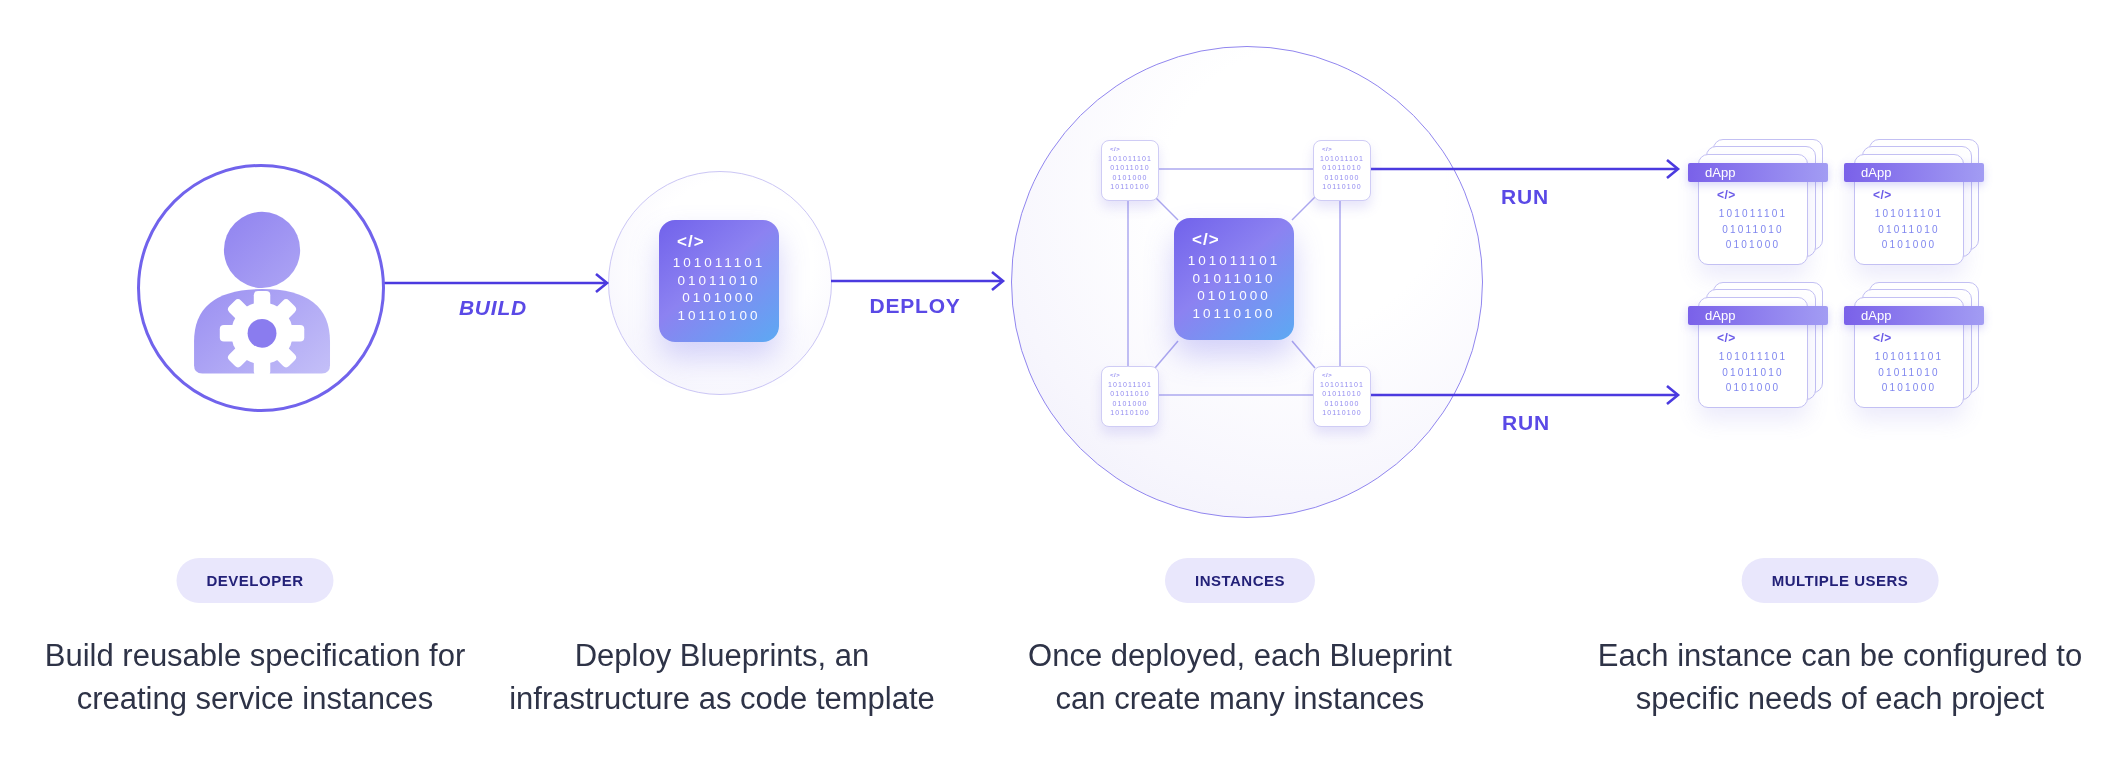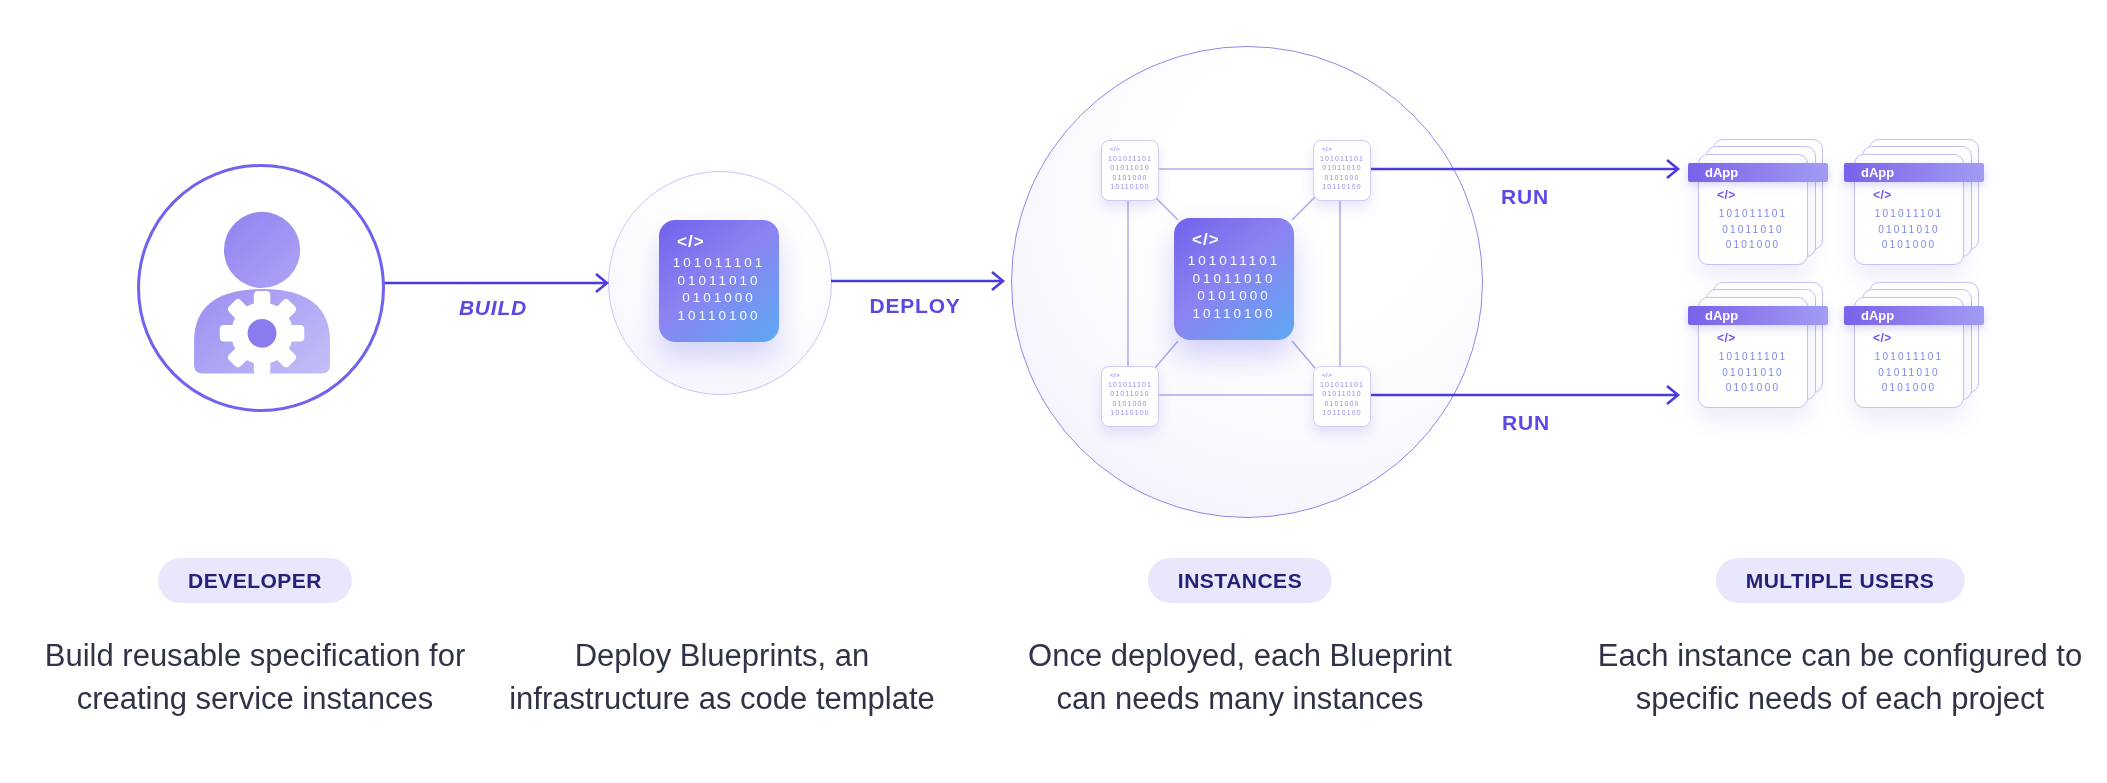--- a/index.html
+++ b/index.html
@@ -45,36 +45,36 @@
   
   .dapp-group{position:absolute;width:160px;height:125px;}
   .g1{left:1698px;top:154px;} .g2{left:1854px;top:154px;}
   .g3{left:1698px;top:297px;} .g4{left:1854px;top:297px;}
   .dapp-card{position:absolute;width:108px;height:109px;background:#fff;border:1px solid #C3C0F3;
         border-radius:10px;}
   .back2{left:15px;top:-15px;} .back1{left:8px;top:-8px;}
   .front{left:0;top:0;box-shadow:0 12px 22px rgba(120,110,230,.14);}
   .dapp-header{position:absolute;left:-10px;top:9px;width:140px;height:19px;z-index:4;
         background:linear-gradient(90deg,#7A61E9 0%,#A29CF3 100%);border-radius:2px;
-        color:#fff;font-size:13px;font-weight:700;line-height:19px;padding-left:17px;box-sizing:border-box;
+        color:#fff;font-size:13px;font-weight:400;line-height:19px;padding-left:17px;box-sizing:border-box;
         box-shadow:0 3px 8px rgba(99,92,235,.25);}
   .dapp-code{position:absolute;left:18px;top:33px;font-size:12px;font-weight:700;color:#6B5BE8;letter-spacing:.5px;}
   .dapp-rows{position:absolute;left:0;top:51px;width:108px;}
   .dapp-rows div{text-align:center;font-size:10px;letter-spacing:2.2px;line-height:15.5px;color:#7F86EF;}
 
   
   .flow-label{position:absolute;width:140px;text-align:center;font-size:21px;font-weight:700;
         letter-spacing:.8px;color:#5A49E6;}
   .build-pos{left:423px;top:296px;font-style:italic;} .deploy-pos{left:845px;top:294px;}
   .run1-pos{left:1455px;top:185px;} .run2-pos{left:1456px;top:411px;}
 
   
   .pill{position:absolute;top:558px;transform:translateX(-50%);height:45px;line-height:45px;
         padding:0 30px;border-radius:23px;background:#E9E7FC;color:#232178;
-        font-size:21px;font-weight:700;letter-spacing:.5px;white-space:nowrap;}
+        font-size:15px;font-weight:700;letter-spacing:.5px;white-space:nowrap;}
   .desc{position:absolute;top:634px;transform:translateX(-50%);text-align:center;
         font-size:31px;line-height:43px;color:#2E3347;white-space:nowrap;}
   .c1{left:255px;} .c2{left:722px;} .c3{left:1240px;} .c4{left:1840px;}
 </style>
 </head>
 <body>
 
 <div class="canvas">
 
   <div class="halo bg-layer" style="position:absolute;z-index:0;"></div>
@@ -253,20 +253,20 @@
   <div class="desc c1 lbl">
     <div>Build reusable specification for</div>
     <div>creating service instances</div>
   </div>
   <div class="desc c2 lbl">
     <div>Deploy Blueprints, an</div>
     <div>infrastructure as code template</div>
   </div>
   <div class="desc c3 lbl">
     <div>Once deployed, each Blueprint</div>
-    <div>can needs many instances</div>
+    <div>can create many instances</div>
   </div>
   <div class="desc c4 lbl">
     <div>Each instance can be configured to</div>
     <div>specific needs of each project</div>
   </div>
 
 </div>
 
 </body></html>

